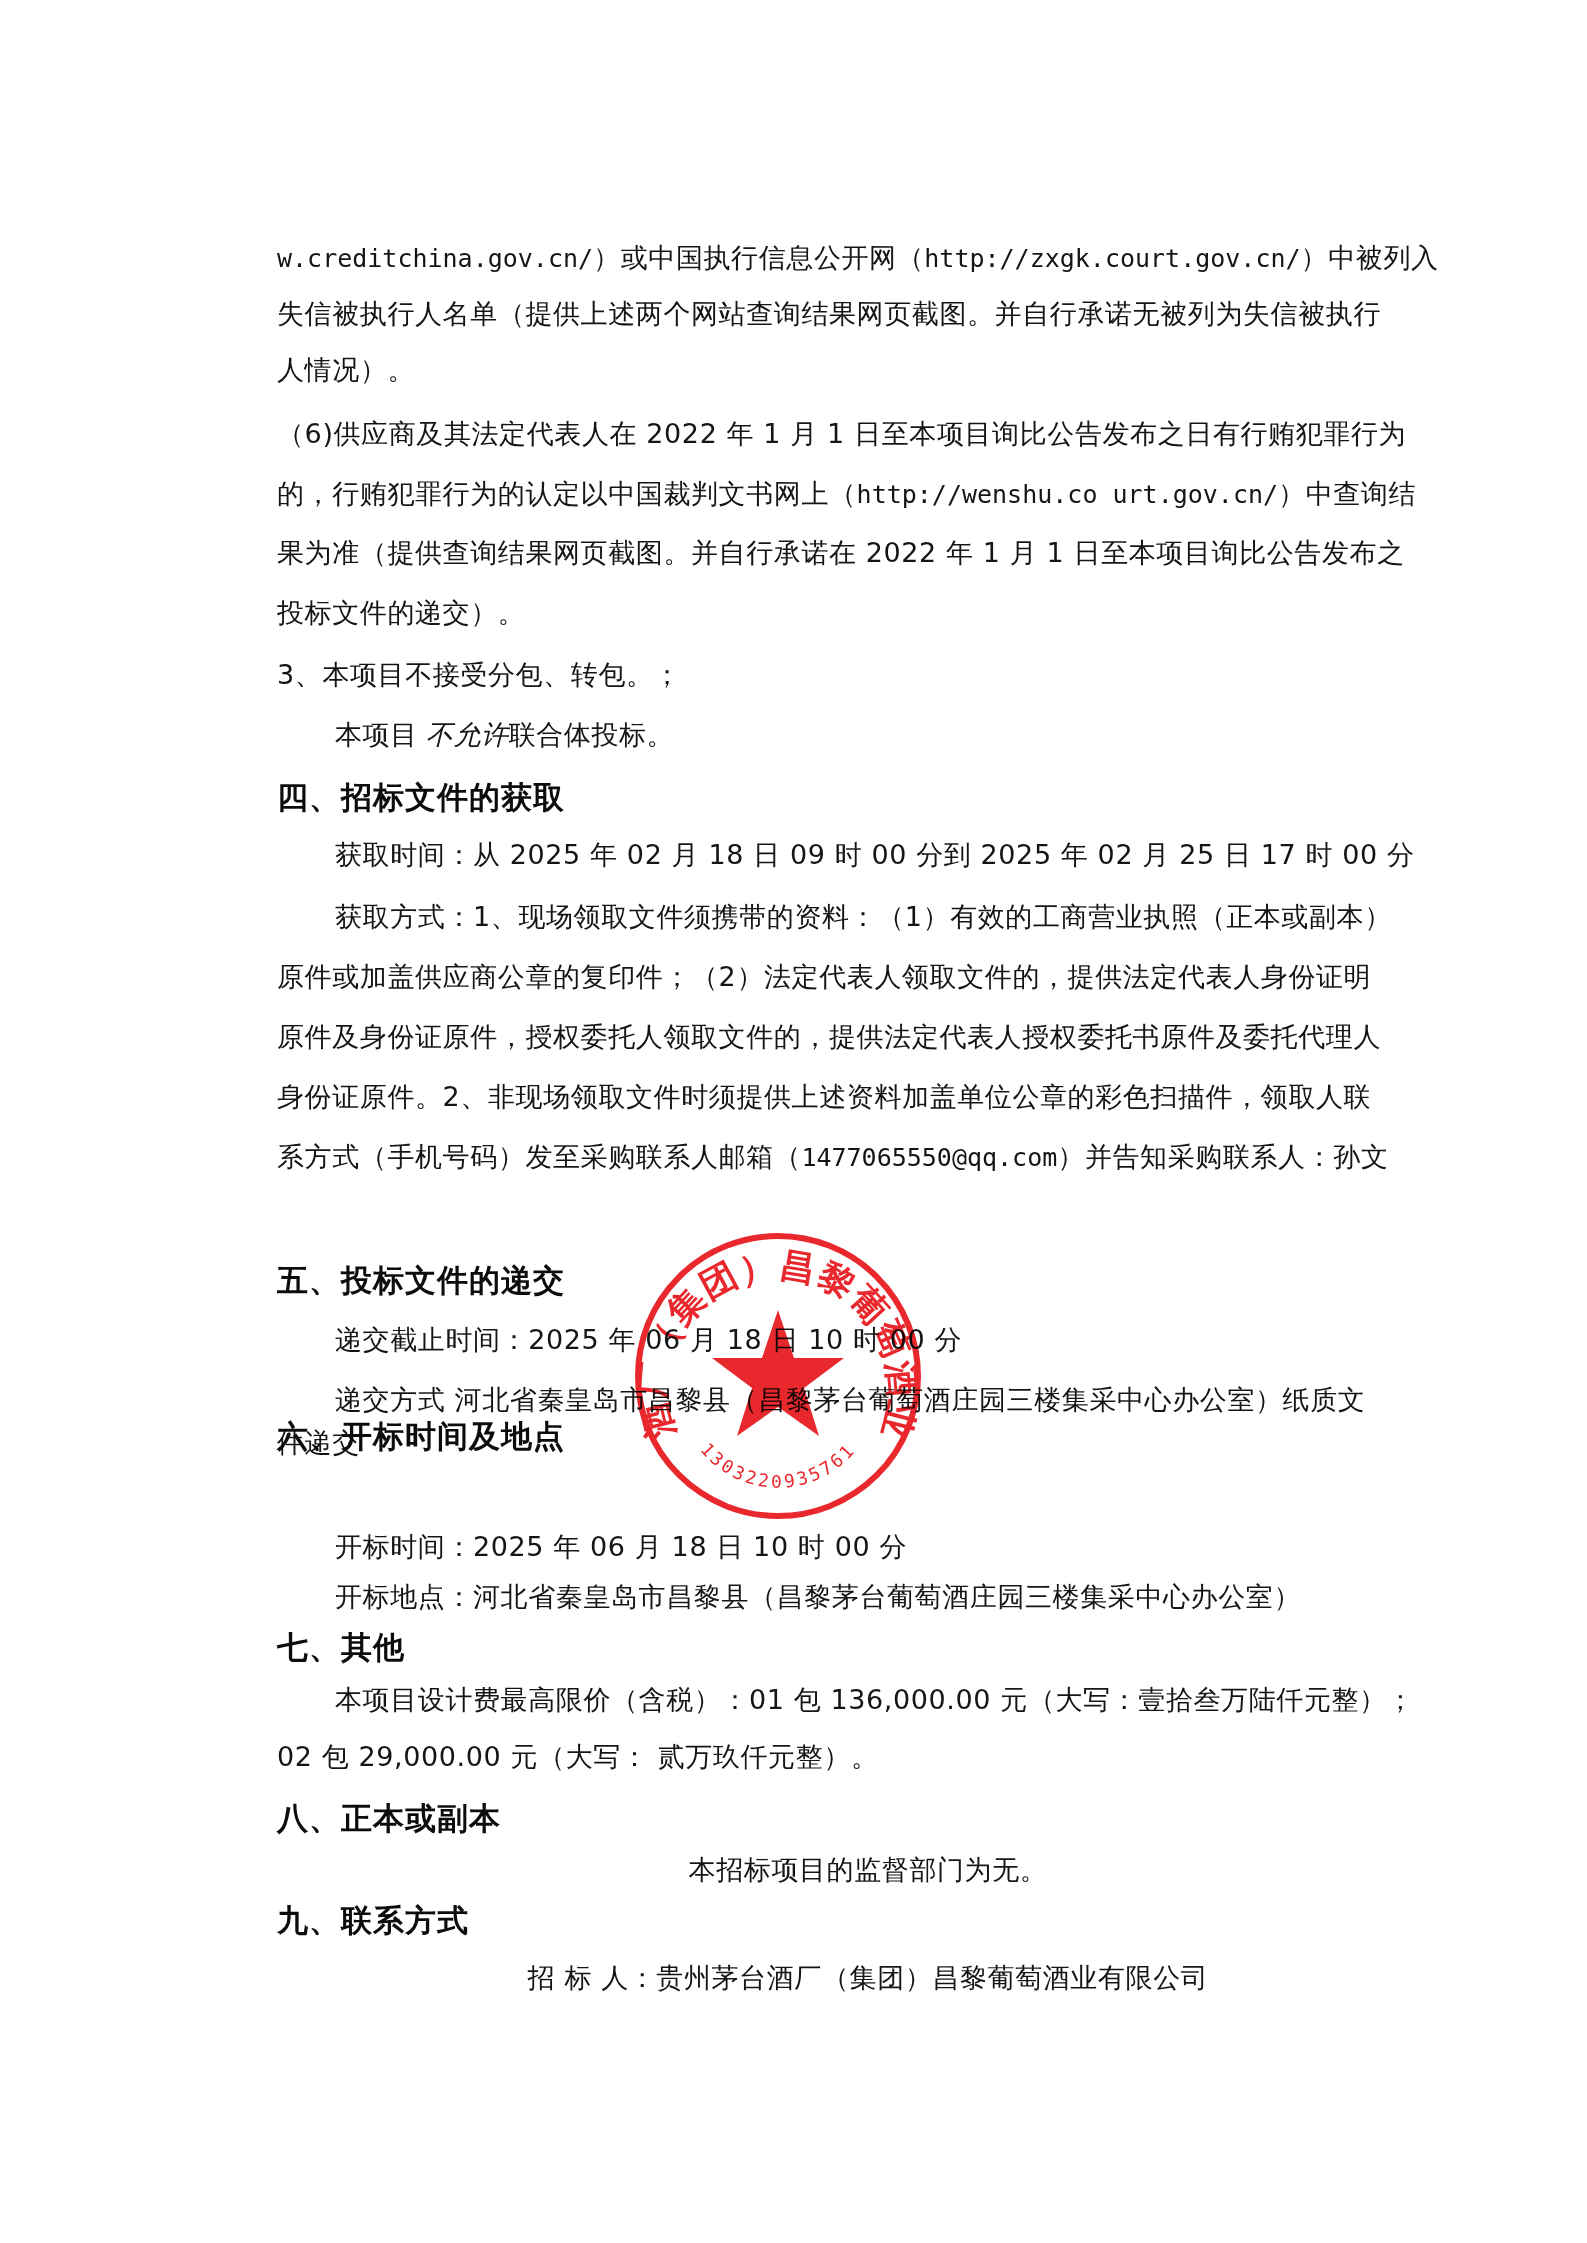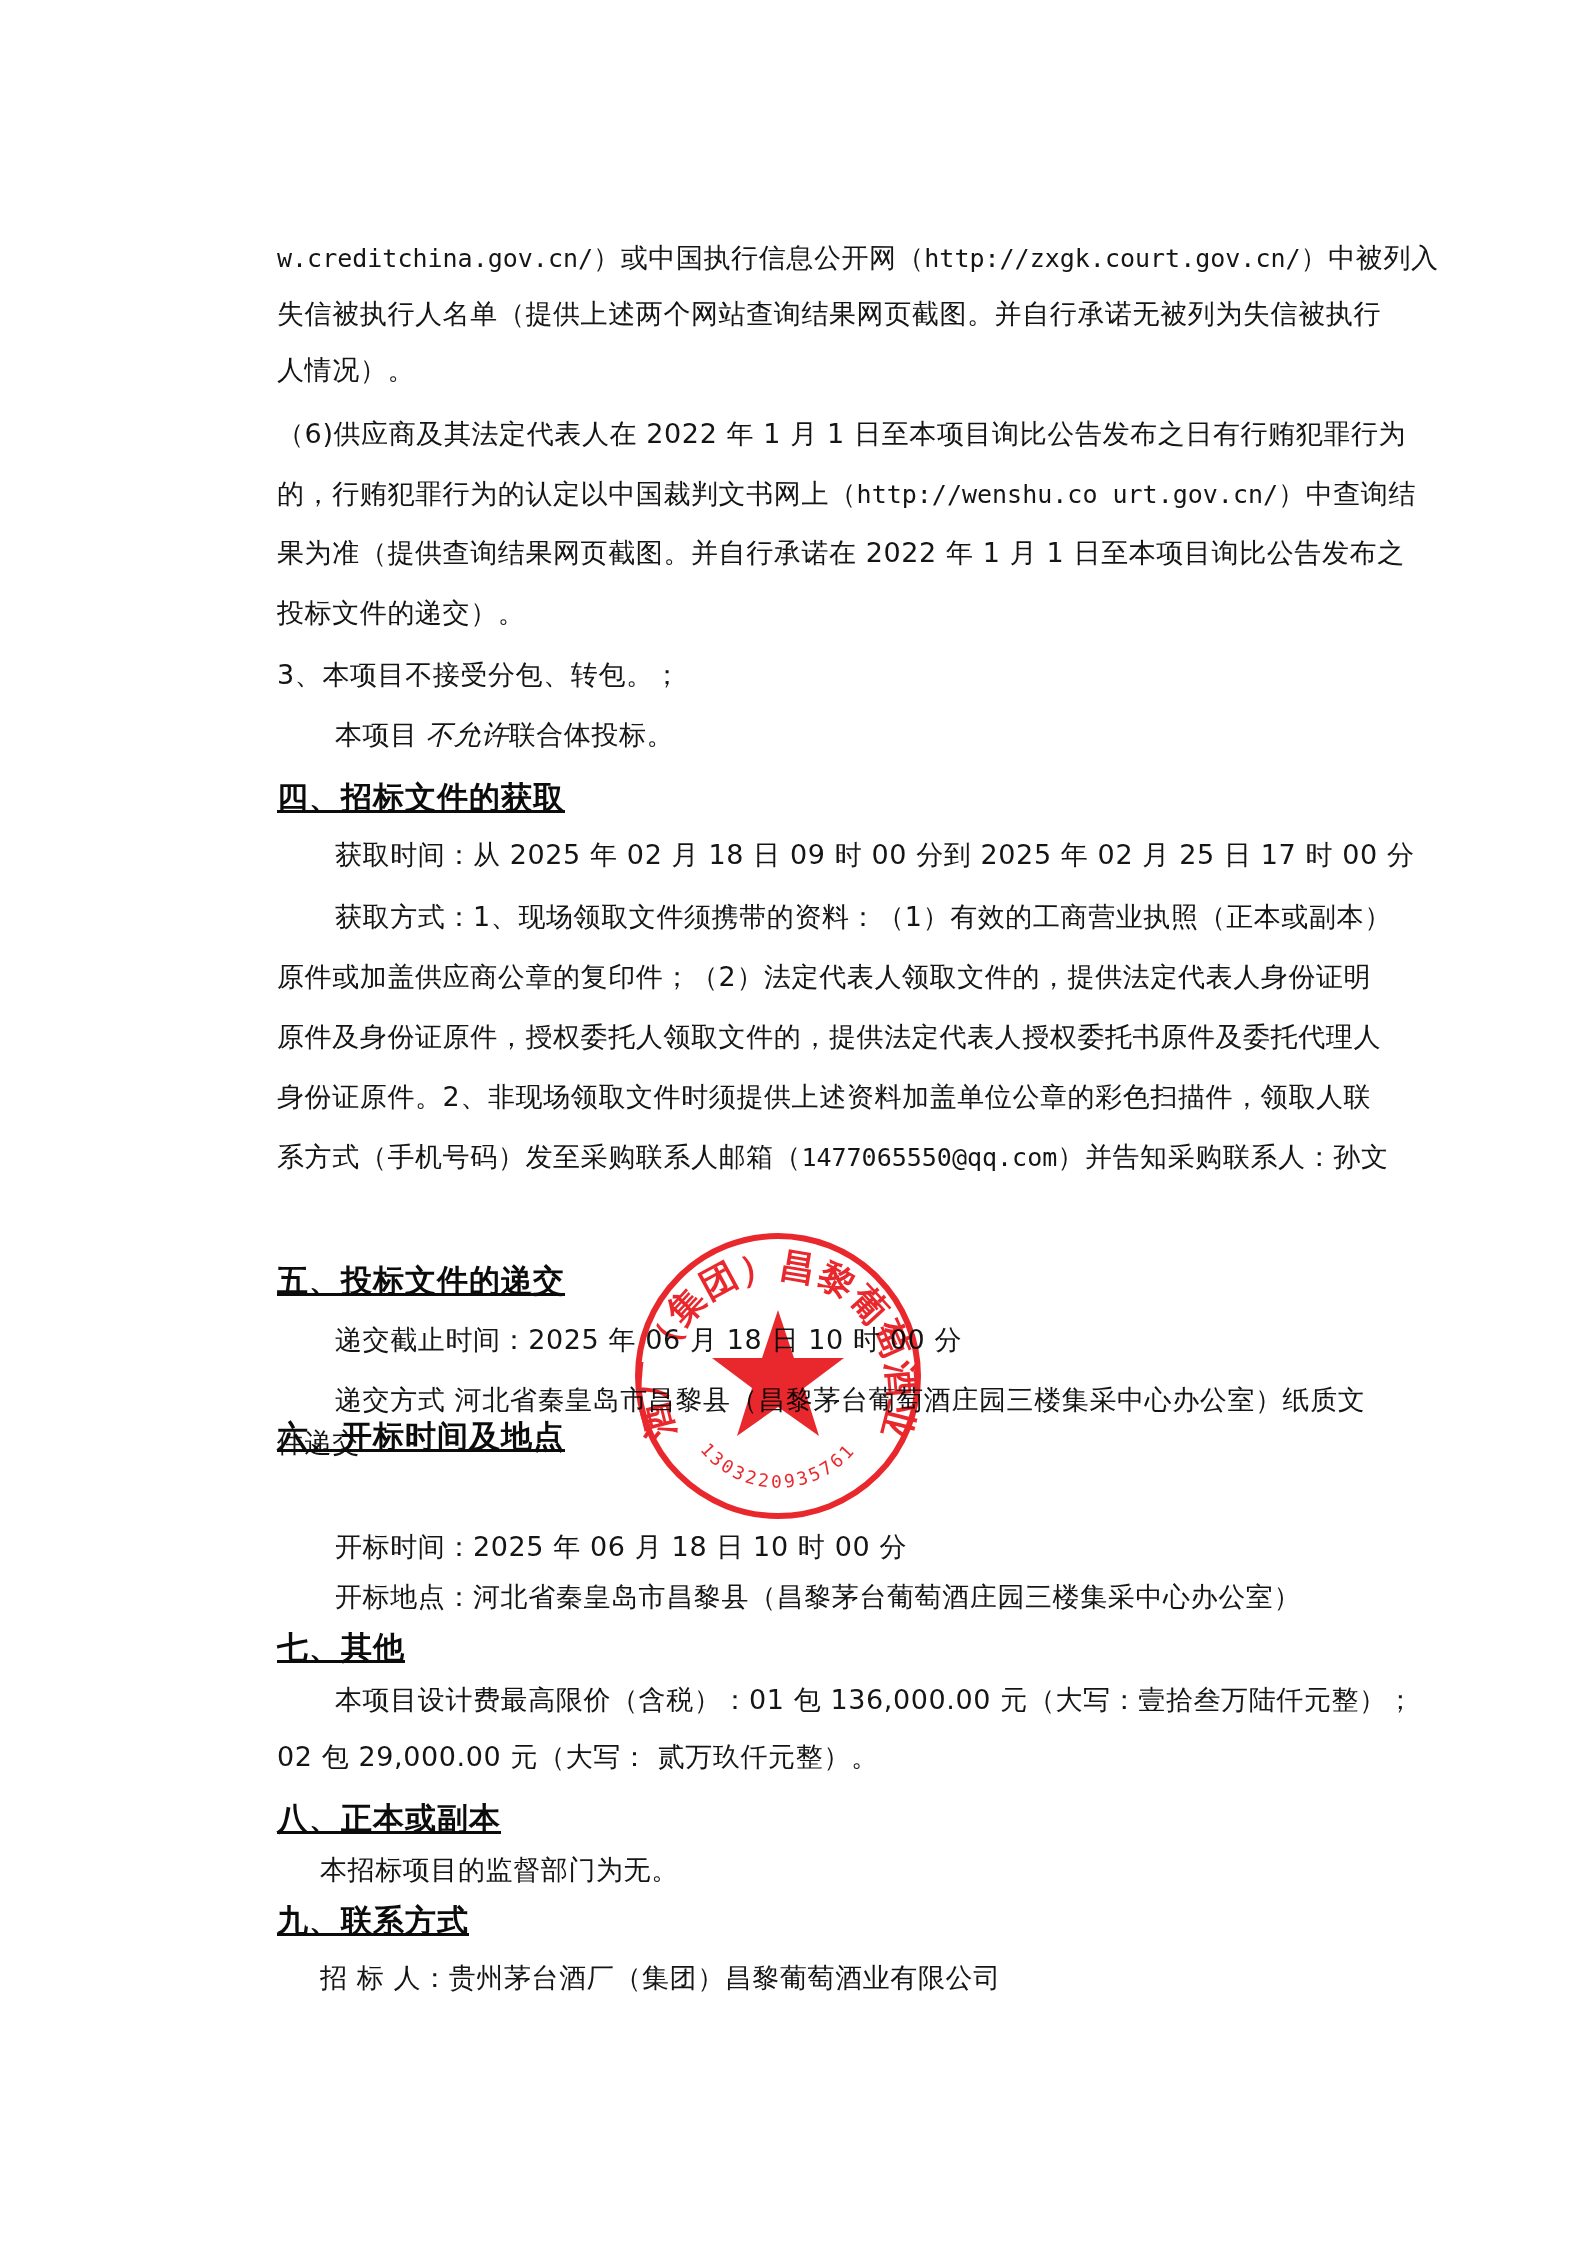--- a/index.html
+++ b/index.html
@@ -2,23 +2,23 @@
 <html><head>
 <meta charset="utf-8">
 <style>
   html, body { margin: 0; padding: 0; background: #ffffff; }
   body { width: 1587px; height: 2243px; position: relative; overflow: hidden;
          font-family: "DejaVu Sans", "Liberation Sans", sans-serif; color: #111; }
   .page { position: absolute; left: 0; top: 0; width: 1587px; height: 2243px; background: #fff; padding-left: 28px; }
   .line { position: absolute; left: 277px; width: 1070px; white-space: nowrap;
           font-size: 27px; line-height: 36px; height: 36px; letter-spacing: 0.6px; color: #151515; }
   .indent { left: 335px; }
-  .indent-s { left: 320px; }
+  .indent-s { left: 333px; text-align: center; }
   .heading { position: absolute; left: 277px; white-space: nowrap; font-size: 31px; line-height: 40px;
-             height: 40px; font-weight: bold; color: #0c0c0c; letter-spacing: 1px; text-decoration: underline; }
+             height: 40px; font-weight: bold; color: #0c0c0c; letter-spacing: 1px; }
   .mono { font-family: "DejaVu Sans Mono", "Liberation Mono", monospace; font-size: 25px; letter-spacing: 0; }
   .ital { font-style: italic; margin-left: 8px; }
   .seal { position: absolute; left: 632px; top: 1230px; width: 292px; height: 292px; pointer-events: none; }
 </style>
 </head>
 <body>
 
 <div class="page">
 
   <div class="line" style="top:240px"><span class="mono">w.creditchina.gov.cn/</span><span>）或中国执行信息公开网（</span><span class="mono">http://zxgk.court.gov.cn/</span><span>）中被列入</span></div>

